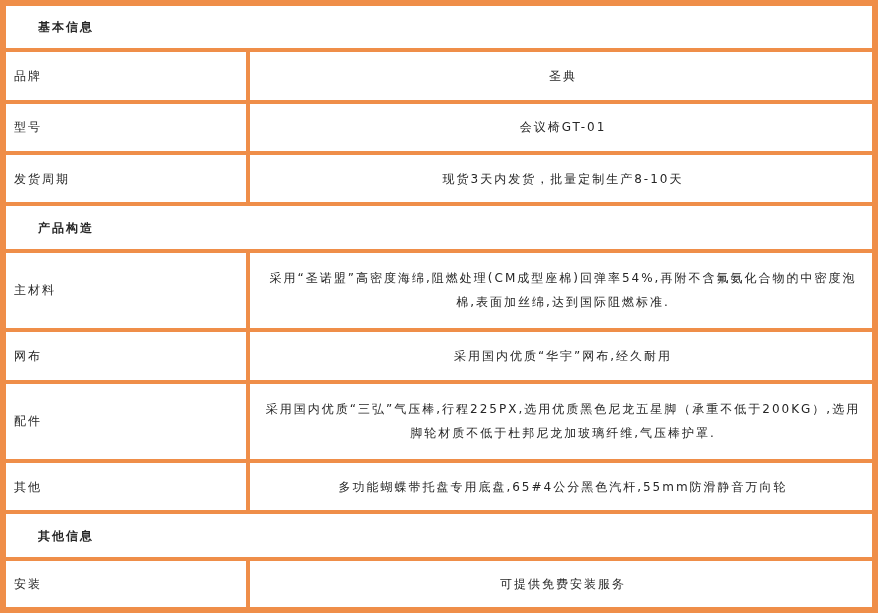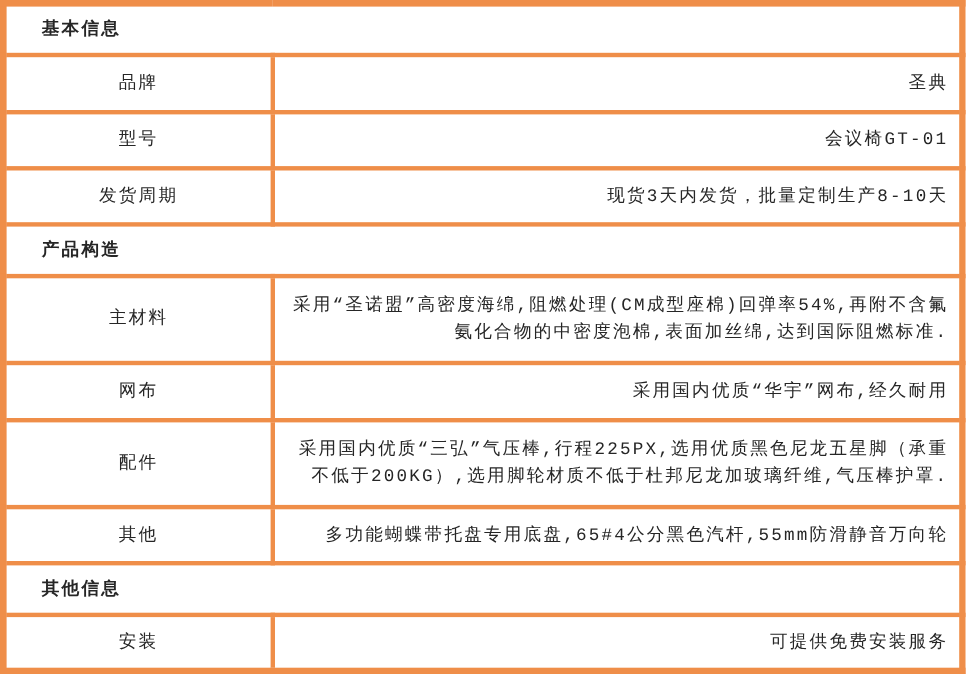--- a/index.html
+++ b/index.html
@@ -19,44 +19,43 @@
     width: 878px;
     height: 613px;
     border-collapse: collapse;
     table-layout: fixed;
     border: 6px solid #EF8E49;
   }
   table.spec-table td {
     border: 4px solid #EF8E49;
     background: #ffffff;
     color: #262626;
-    font-size: 16px;
+    font-size: 12px;
     line-height: 24px;
     letter-spacing: 2px;
     vertical-align: middle;
     box-sizing: border-box;
-    font-family: Liberation Mono, monospace;
   }
   td.section-cell {
     height: 34px;
     font-weight: bold;
     font-size: 17px;
     text-align: left;
     padding: 4px 10px 4px 32px;
     letter-spacing: 3px;
   }
   td.label-cell {
     width: 245px;
     height: 40px;
-    text-align: center;
+    text-align: left;
     padding: 4px 8px;
     letter-spacing: 4px;
   }
   td.value-cell {
-    text-align: right;
+    text-align: center;
     padding: 5px 10px 5px 14px;
   }
 </style>
 </head>
 <body>
 
 <div class="page">
   <table class="spec-table">
     <colgroup>
       <col style="width:245px">

